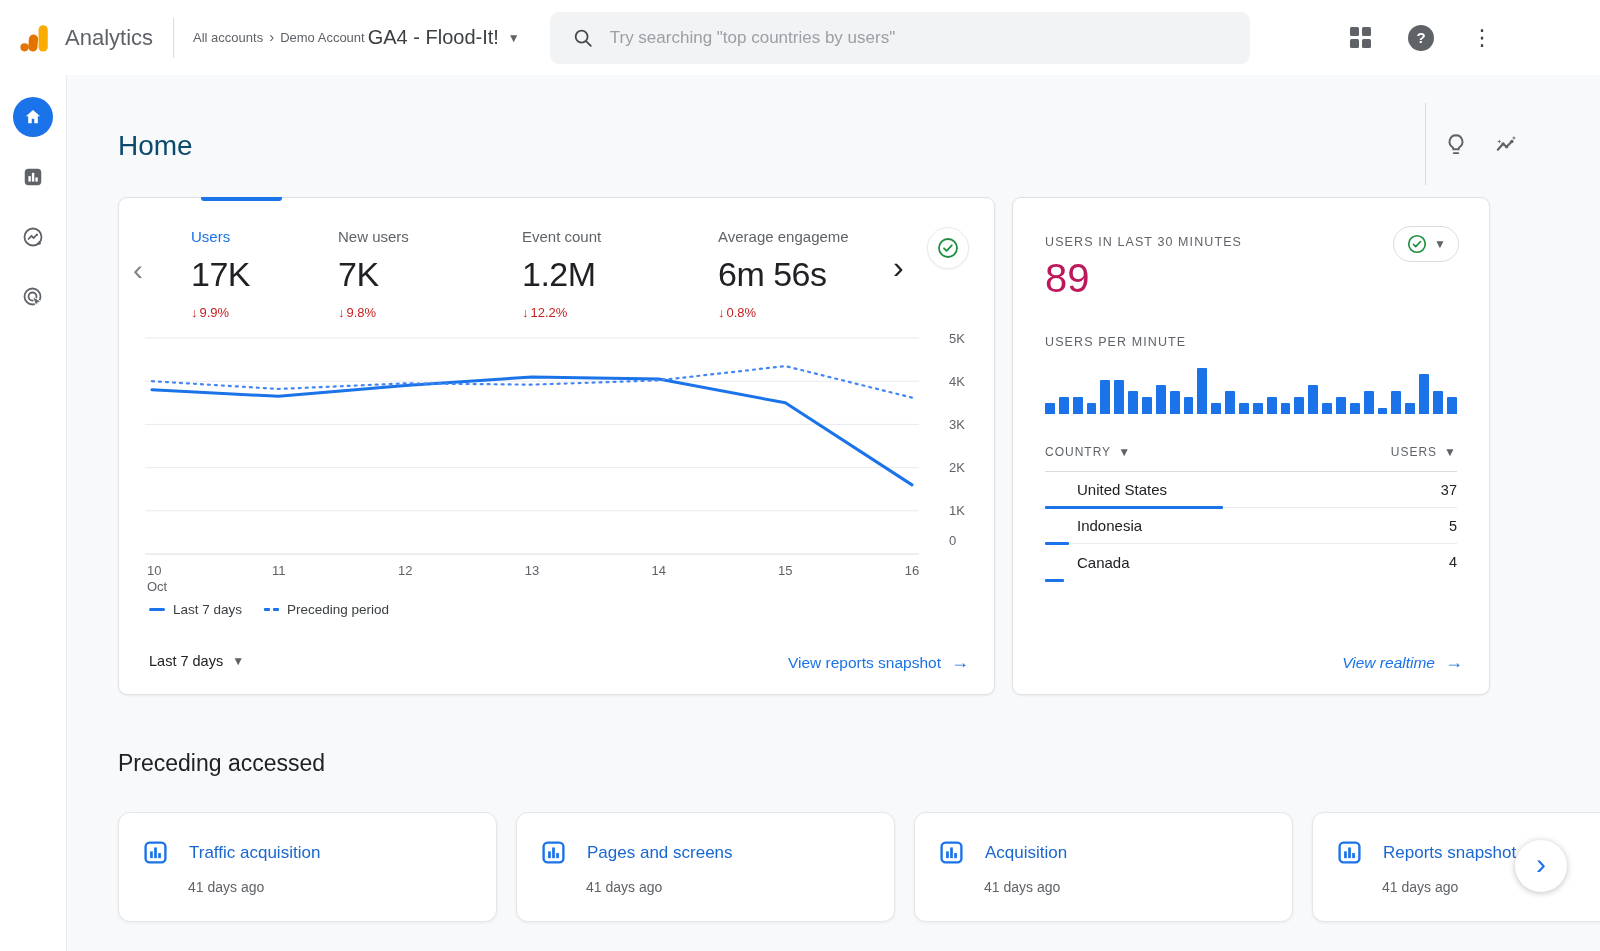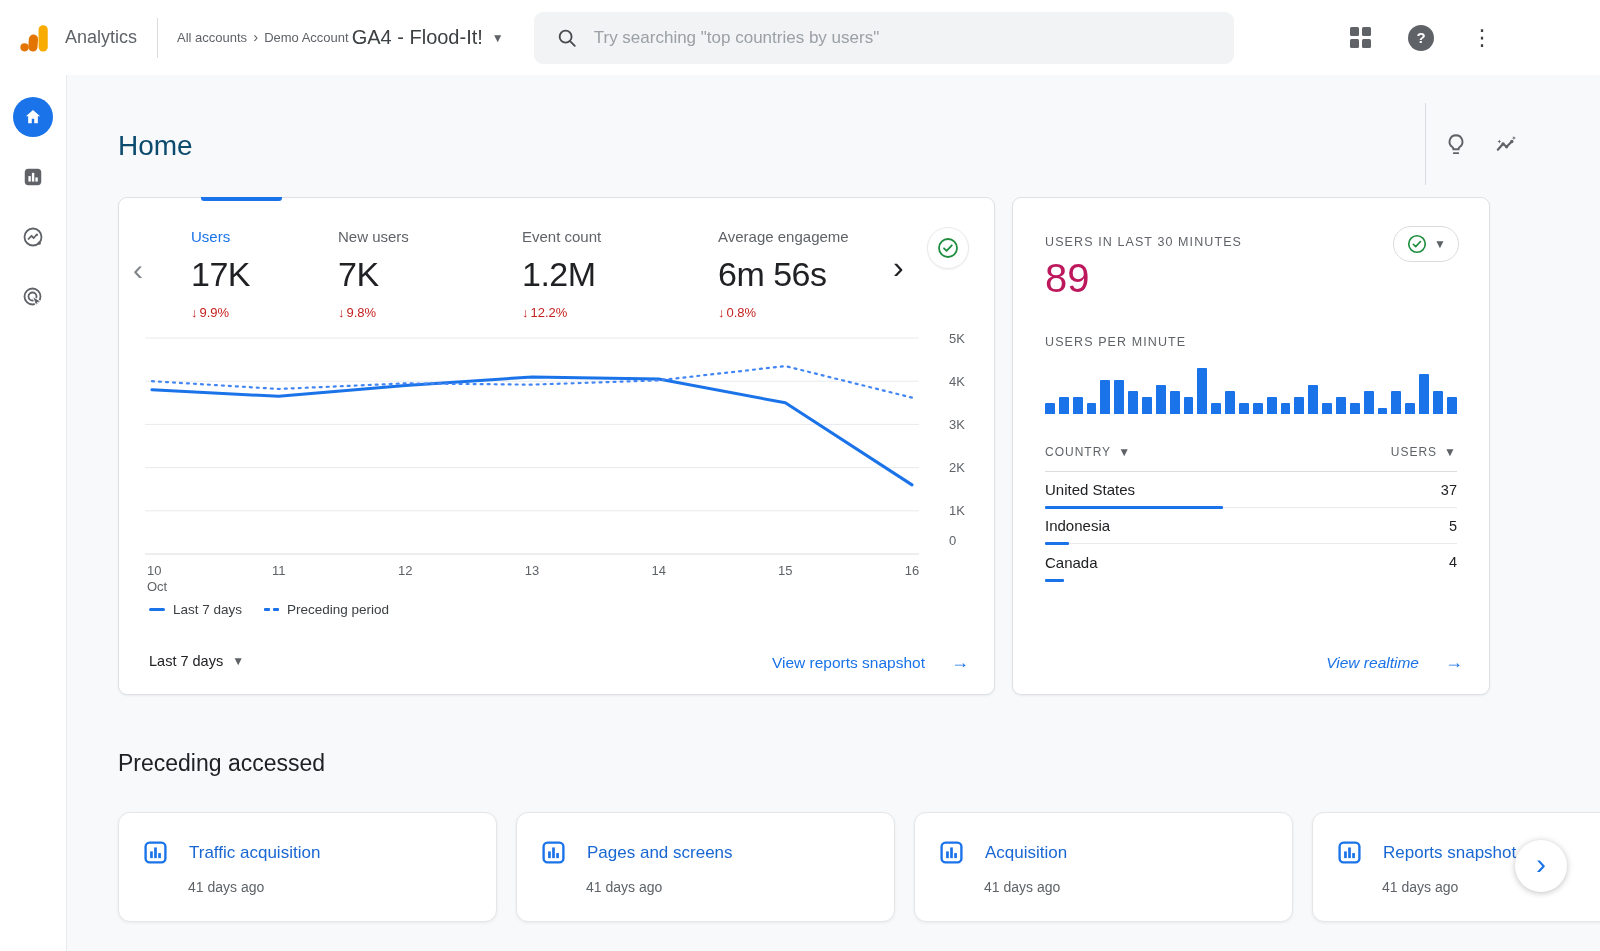--- a/index.html
+++ b/index.html
@@ -3,21 +3,21 @@
 <meta charset="utf-8">
 <style>
   * { margin:0; padding:0; box-sizing:border-box; }
   html,body { width:1600px; height:951px; overflow:hidden; background:#fff;
     font-family:"Liberation Sans", sans-serif; color:#202124; }
 
   
   .topbar { position:absolute; top:0; left:0; width:1600px; height:75px; background:#fff;
     display:flex; align-items:center; z-index:20; }
   .logo { display:flex; align-items:center; padding-left:18px; gap:13px; }
-  .logo-text { font-size:18px; color:#5f6368; letter-spacing:0; }
+  .logo-text { font-size:22px; color:#5f6368; letter-spacing:0; }
   .tb-divider { width:1px; height:40px; background:#dadce0; margin:0 19px 0 20px; }
   .crumb-block { display:flex; flex-direction:row; justify-content:center; gap:3px; }
   .crumb-top { font-size:13px; color:#5f6368; display:flex; align-items:center; gap:6px; }
   .crumb-sep { font-size:15px; color:#5f6368; margin-top:-2px; }
   .property-row { display:flex; align-items:center; gap:9px; font-size:20px; color:#3c4043; }
   .caret { color:#5f6368; font-size:12px; }
   .search { margin-left:30px; width:700px; height:52px; background:#f1f3f4; border-radius:9px;
     display:flex; align-items:center; padding:0 10px 0 22px; }
   .search input { flex:1; border:none; outline:none; background:transparent; font-size:17px;
     color:#3c4043; font-family:"Liberation Sans",sans-serif; margin-left:16px; }
@@ -64,42 +64,42 @@
     background:#fff; border:1px solid #e8eaed; box-shadow:0 1px 2px rgba(0,0,0,.06);
     display:flex; align-items:center; justify-content:center; cursor:pointer; }
   .trend-chart { position:absolute; left:18px; top:132px; }
   .legend { position:absolute; left:30px; top:404px; display:flex; align-items:center; gap:22px;
     font-size:13.5px; color:#3c4043; }
   .legend-item { display:flex; align-items:center; gap:8px; }
   .lg-solid { width:16px; height:3px; border-radius:2px; background:#1a73e8; }
   .lg-dotted { display:flex; gap:3px; } .lg-dotted span { width:6px; height:3px; border-radius:1px; background:#1a73e8; }
   .ov-footer-range { position:absolute; left:30px; top:455px; font-size:14.5px; color:#202124;
     display:flex; align-items:center; gap:9px; cursor:pointer; }
-  .blue-link { color:#1a73e8; font-size:15.5px; display:flex; align-items:center; gap:26px; cursor:pointer; }
+  .blue-link { color:#1a73e8; font-size:15.5px; display:flex; align-items:center; gap:10px; cursor:pointer; }
   .ov-footer-link { position:absolute; right:25px; top:454px; }
   .arrow-glyph { font-size:18px; }
 
   
   .realtime-card { position:absolute; left:945px; top:122px; width:478px; height:498px; }
   .rt-title { position:absolute; left:32px; top:37px; font-size:12.5px; letter-spacing:1.1px; color:#5f6368; }
   .rt-pill { position:absolute; right:30px; top:28px; width:66px; height:36px; border:1px solid #dadce0;
     border-radius:18px; background:#fff; display:flex; align-items:center; justify-content:center; gap:6px; cursor:pointer; }
   .rt-value { position:absolute; left:32px; top:58px; font-size:40px; color:#be185d; }
   .rt-sub { position:absolute; left:32px; top:137px; font-size:12.5px; letter-spacing:1.1px; color:#5f6368; }
   .minute-bars { position:absolute; left:32px; right:32px; top:166px; height:50px;
     display:flex; align-items:flex-end; gap:4px; }
   .minute-bar { flex:1; background:#1a73e8; border-radius:1px 1px 0 0; }
   .rt-table { position:absolute; left:32px; right:32px; top:247px; }
   .rt-thead { display:flex; justify-content:space-between; font-size:12px; letter-spacing:1px;
     color:#5f6368; padding-bottom:12px; border-bottom:1px solid #dadce0; }
   .rt-thead .th { display:flex; align-items:center; gap:7px; cursor:pointer; }
   .country-row { position:relative; height:36px; display:flex; justify-content:space-between;
     align-items:center; border-bottom:1px solid #e8eaed; }
   .country-row:last-child { border-bottom:none; }
-  .country-name { font-size:15px; color:#202124; }
+  .country-name { font-size:15px; color:#202124;margin-left:32px; }
   .country-users { font-size:14.5px; color:#202124; }
   .country-bar { position:absolute; left:0; bottom:-2px; height:3px; background:#1a73e8; border-radius:1px; }
   .rt-footer-link { position:absolute; right:26px; top:454px;font-style:italic; }
 
   
   .recent-title { position:absolute; left:51px; top:675px; font-size:23px; color:#202124; }
   .recent-row { position:absolute; left:51px; top:737px; display:flex; gap:19px; }
   .recent-card { width:379px; min-width:379px; height:110px; background:#fff; border:1px solid #e4e6e8;
     border-radius:12px; box-shadow:0 1px 3px rgba(60,64,67,.08); padding:26px 0 0 23px; cursor:pointer; }
   .rc-head { display:flex; align-items:center; gap:20px; }

